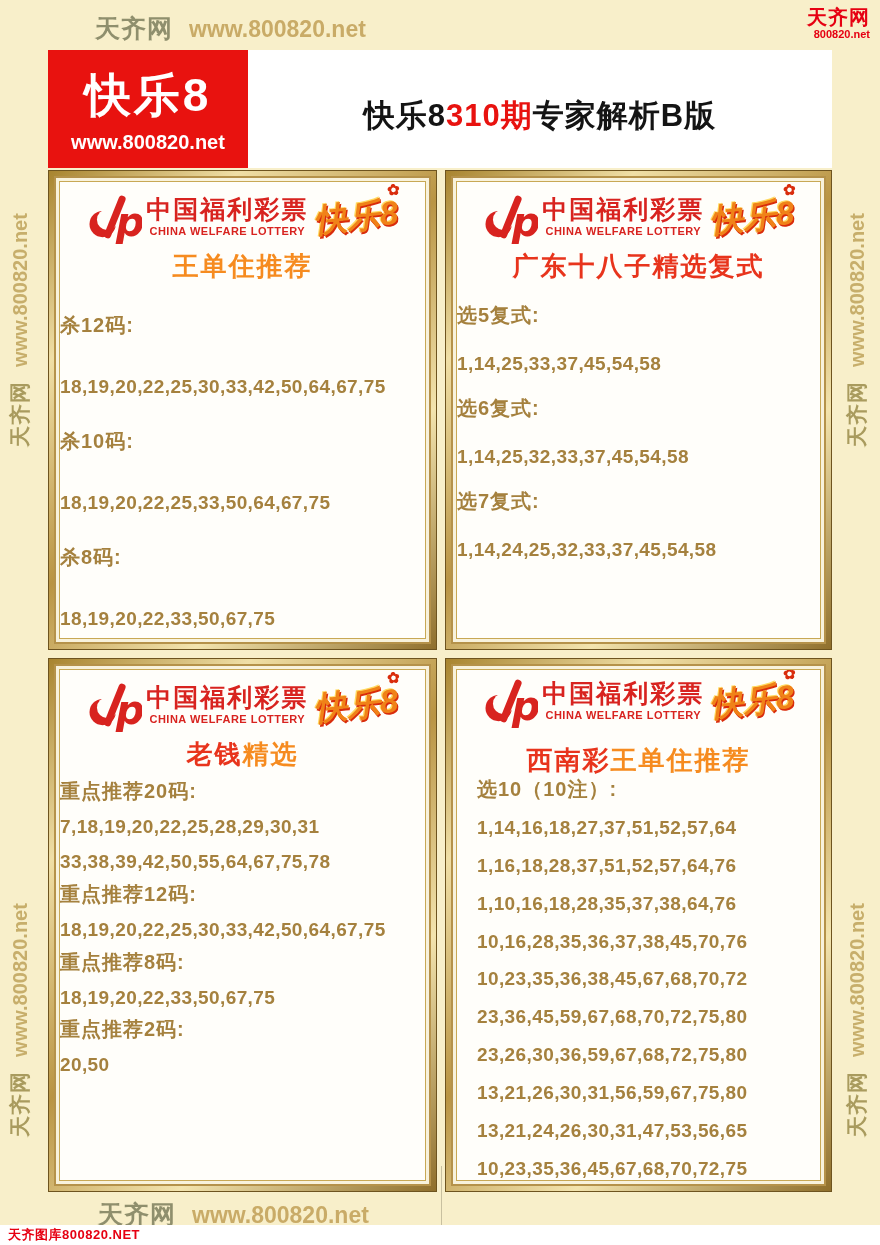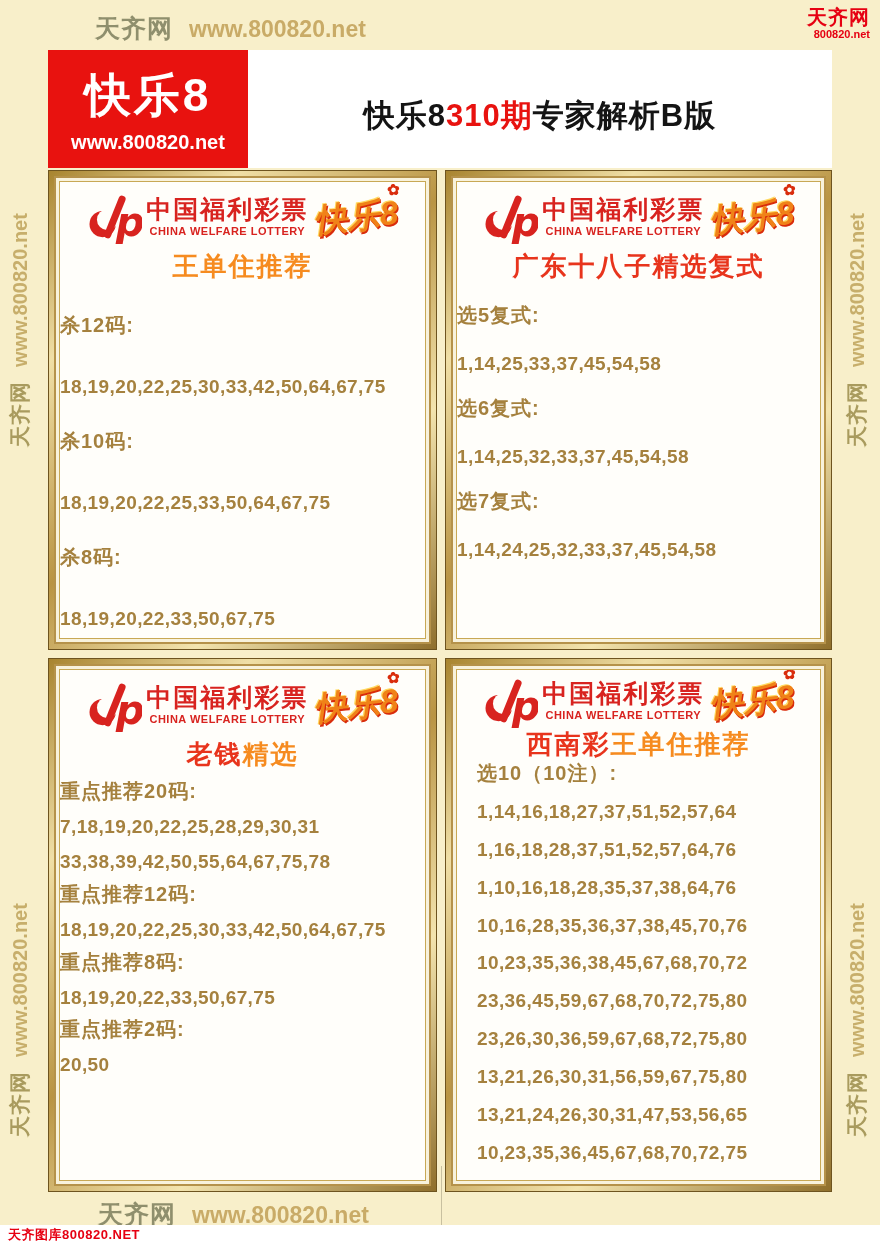--- a/index.html
+++ b/index.html
@@ -52,21 +52,21 @@
            color:#f08218; text-shadow:1px 2px 0 #d92c0c, -1px -1px 0 #ffd95e; white-space:nowrap; margin-left:2px; }
   .decor-flower { position:absolute; top:-10px; right:-4px; font-size:15px; font-style:normal; color:#d92c0c; text-shadow:none; }
   .panel-title { font-size:26px; font-weight:900; margin-top:8px; letter-spacing:2px; line-height:1.15; }
   .section { width:100%; }
   .sec-label { font-size:20px; font-weight:900; color:#a5813e; letter-spacing:1px; line-height:1.15; }
   .num-line { font-size:19px; font-weight:800; color:#a5813e; letter-spacing:0.4px; line-height:1.1; white-space:nowrap; }
   
   .panel-1 .section { margin-top:32px; }  .panel-1 .num-line { margin-top:40px; }
   .panel-2 .section { margin-top:22px; }  .panel-2 .num-line { margin-top:27px; }
   .panel-3 .section { margin-top:10px; }  .panel-3 .num-line { margin-top:14px; }
-  .panel-4 .panel-header { margin-top:4px; } .panel-4 .panel-title { margin-top:2px; }
+  .panel-4 .panel-header { margin-top:4px; } .panel-4 .panel-title { margin-top:18px; }
   .panel-4 .section { margin-top:2px; }   .panel-4 .num-line { margin-top:17px; }
   
   .side-vert { position:absolute; width:310px; height:26px; display:flex; gap:14px; align-items:center; justify-content:center; transform:rotate(-90deg); }
   .side-vert .s-brand { font-size:21px; font-weight:bold; color:#a99b5e; letter-spacing:1px; }
   .side-vert .s-url { font-size:20px; font-weight:bold; color:#c7ae6b; }
   .sv-lt { left:-135px; top:317px; }
   .sv-lb { left:-135px; top:1007px; }
   .sv-rt { left:702px;  top:317px; }
   .sv-rb { left:702px;  top:1007px; }
   

